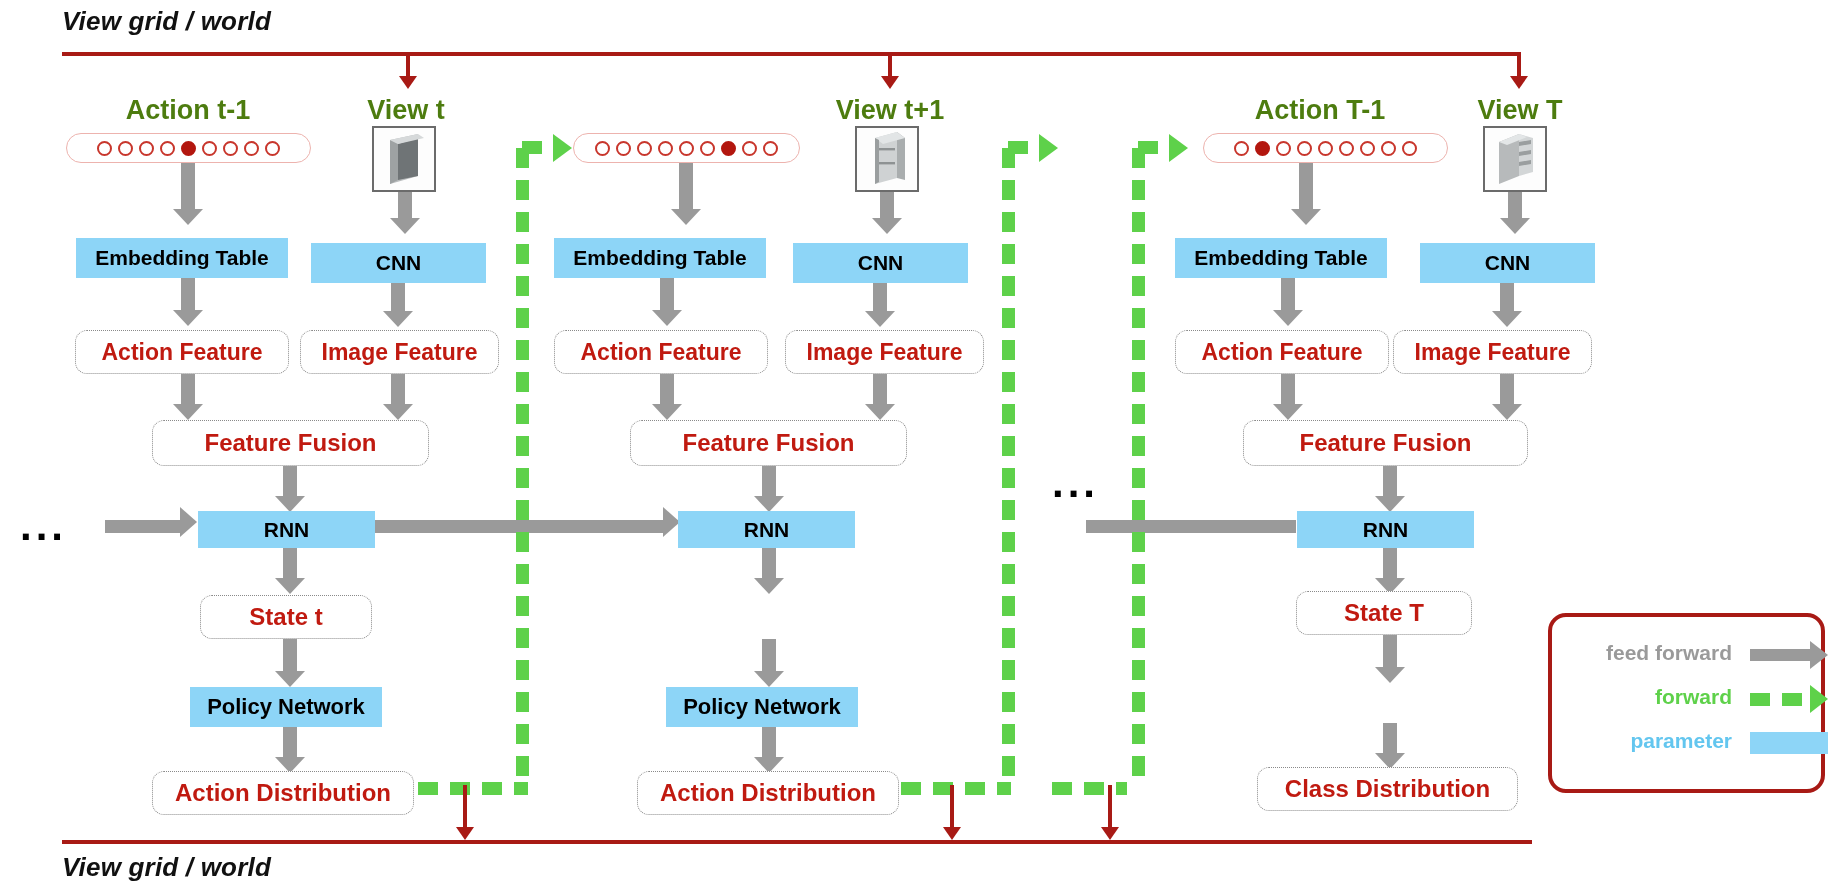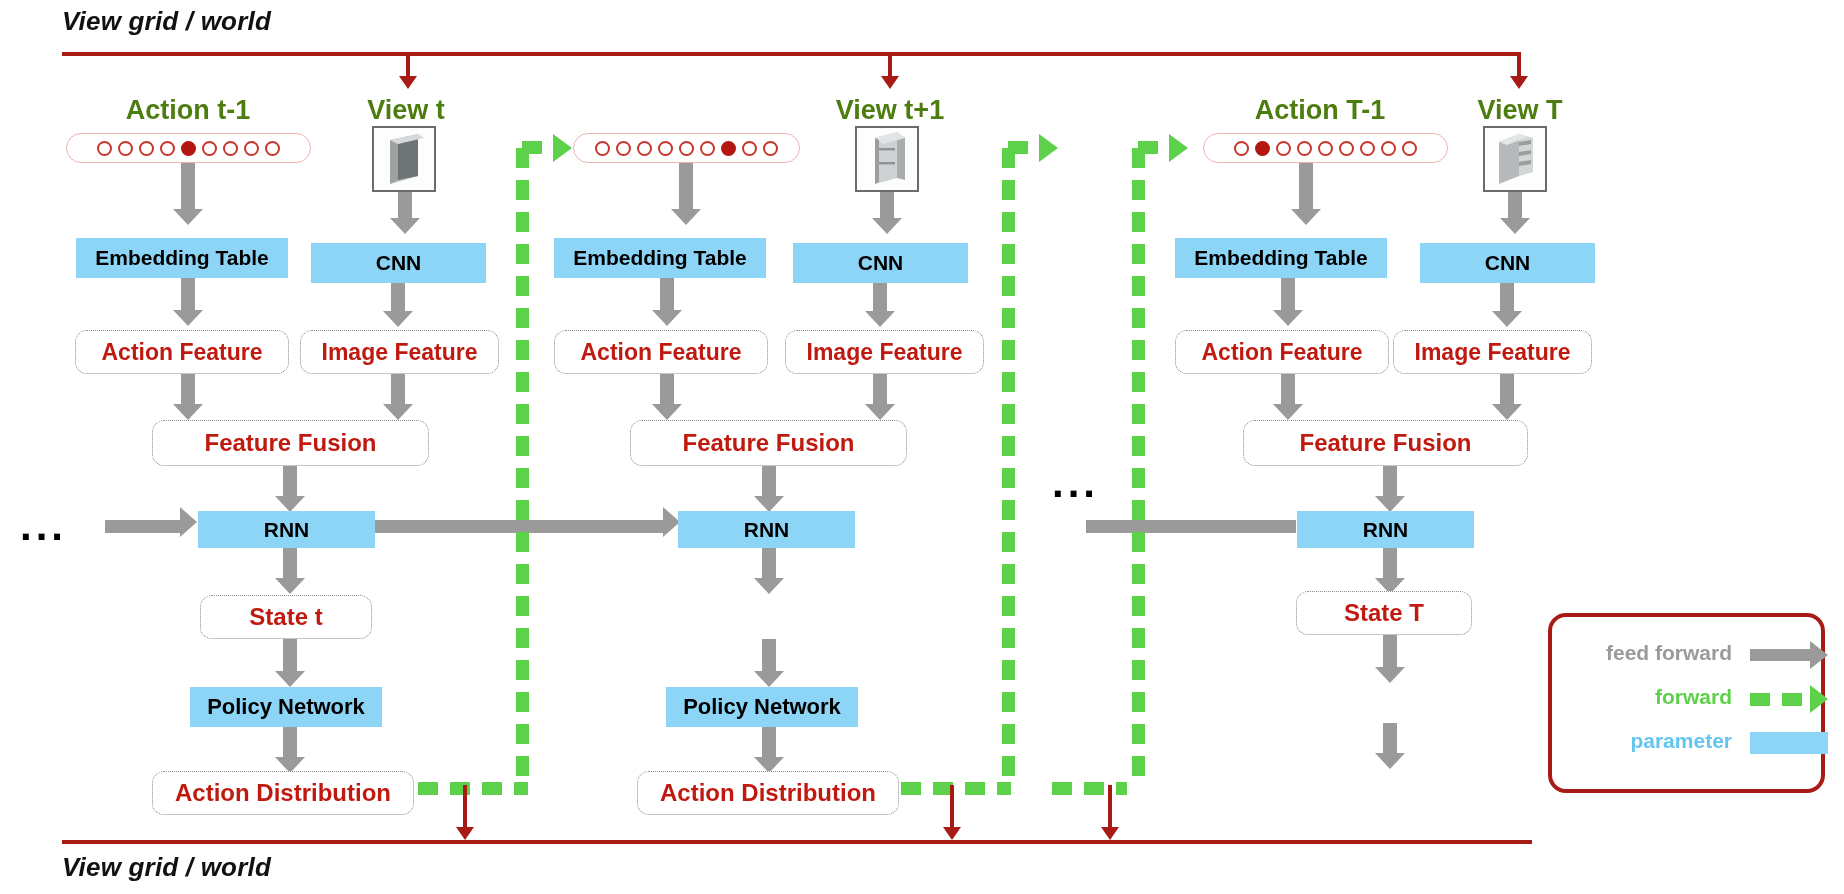--- a/index.html
+++ b/index.html
@@ -333,20 +333,21 @@
 
   <div class="abs dbox" style="left:1296px;top:591px;width:176px;height:44px;font-size:24px;">State T</div>
 
   <div class="abs g-vline" style="left:1383px;top:635px;height:34px;"></div>
   <div class="abs g-vhead" style="left:1375px;top:667px;"></div>
 
 
   <div class="abs g-vline" style="left:1383px;top:723px;height:32px;"></div>
   <div class="abs g-vhead" style="left:1375px;top:753px;"></div>
 
+  <div class="abs dbox" style="left:1257px;top:767px;width:261px;height:44px;font-size:24px;">Class Distribution</div>
 
   <div class="abs ellipsis" style="left:1052px;top:462px;">...</div>
 
   <div class="abs s-hdash" style="left:418px;top:782px;width:110px;"></div>
   <div class="abs s-vdash" style="left:516px;top:148px;height:640px;"></div>
   <div class="abs s-hdash" style="left:522px;top:141px;width:36px;"></div>
   <div class="abs s-hhead" style="left:553px;top:134px;"></div>
 
   <div class="abs s-hdash" style="left:901px;top:782px;width:110px;"></div>
   <div class="abs s-vdash" style="left:1002px;top:148px;height:640px;"></div>

